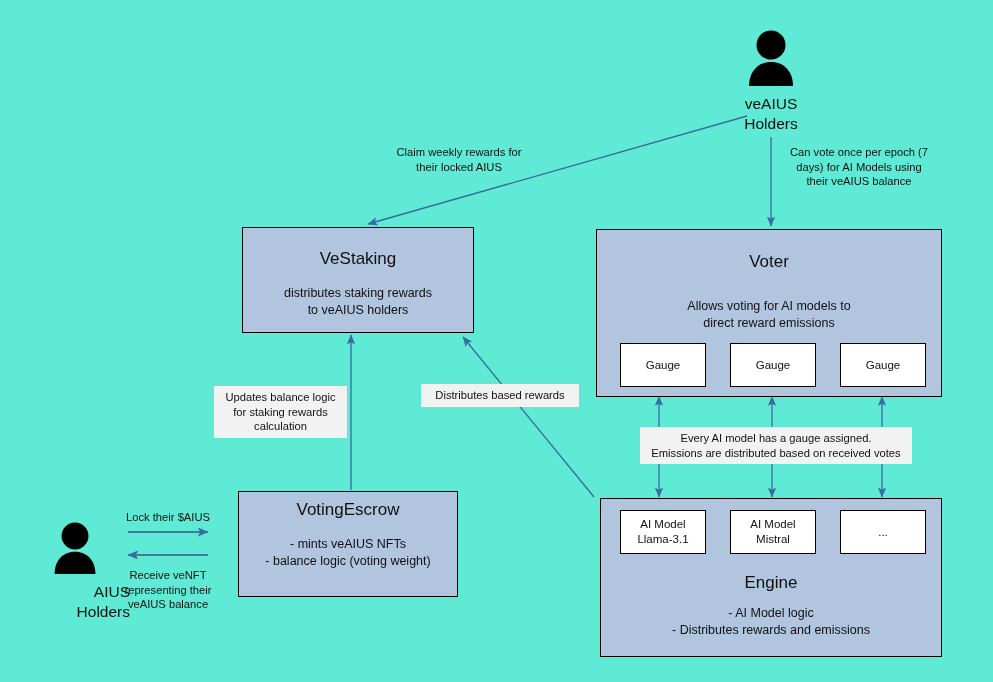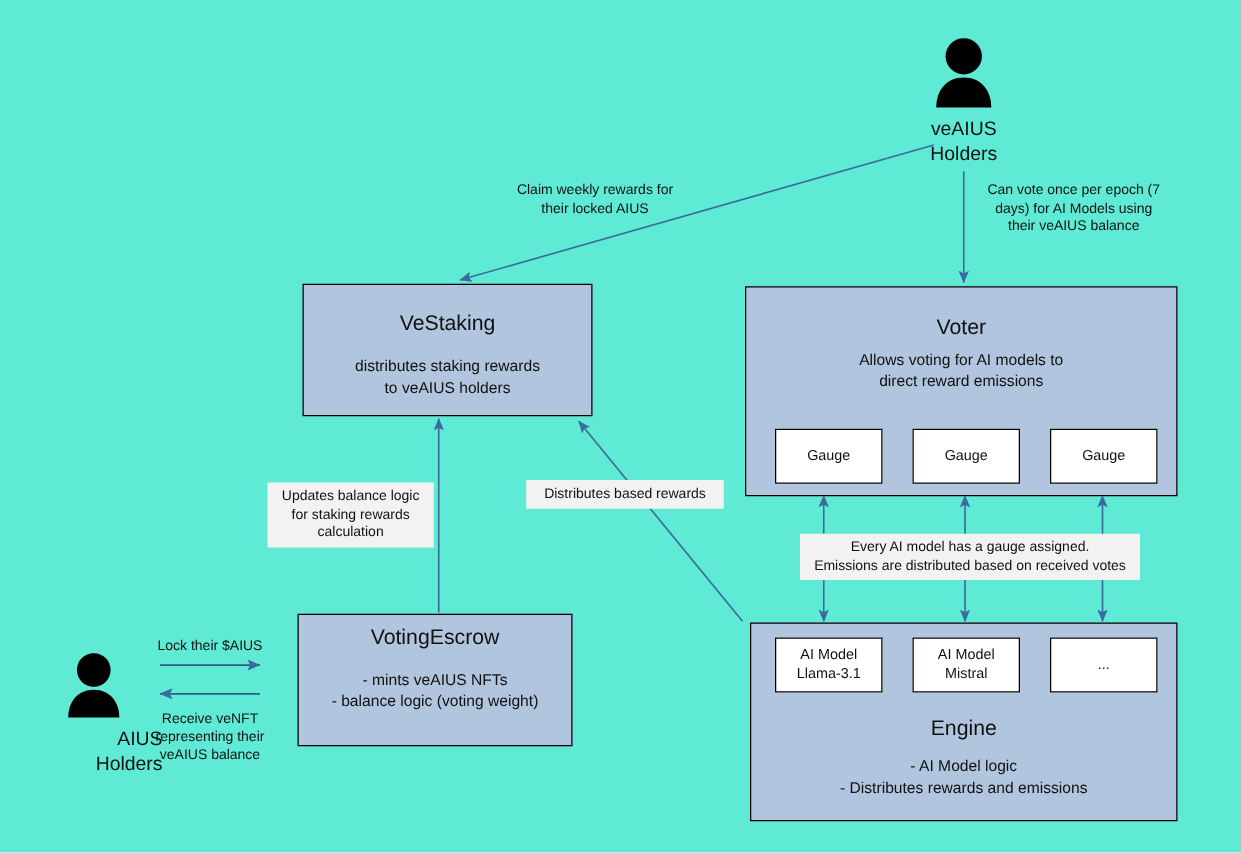--- a/index.html
+++ b/index.html
@@ -136,21 +136,21 @@
   </div>
 
   <div class="node" style="left:242px; top:227px; width:232px; height:106px;">
     <div class="node-title" style="margin-top:21px;">VeStaking</div>
     <div class="node-desc" style="margin-top:16px; white-space:pre-line;">distributes staking rewards
 to veAIUS holders</div>
   </div>
 
   <div class="node" style="left:596px; top:229px; width:346px; height:168px;">
     <div class="node-title" style="margin-top:22px;">Voter</div>
-    <div class="node-desc" style="margin-top:8px; white-space:pre-line;">Allows voting for AI models to
+    <div class="node-desc" style="margin-top:26px; white-space:pre-line;">Allows voting for AI models to
 direct reward emissions</div>
   </div>
   <div class="subbox" style="left:620px; top:343px; width:86px; height:44px;">
     <span>Gauge</span>
   </div>
   <div class="subbox" style="left:730px; top:343px; width:86px; height:44px;">
     <span>Gauge</span>
   </div>
   <div class="subbox" style="left:840px; top:343px; width:86px; height:44px;">
     <span>Gauge</span>
@@ -172,21 +172,21 @@
 Llama-3.1</span>
   </div>
   <div class="subbox" style="left:730px; top:510px; width:86px; height:44px; white-space:pre-line;">
     <span style="white-space:pre-line;">AI Model
 Mistral</span>
   </div>
   <div class="subbox" style="left:840px; top:510px; width:86px; height:44px; white-space:pre-line;">
     <span style="white-space:pre-line;">...</span>
   </div>
 
-  <div class="edge-label" style="left:381px; top:145px; width:190px;">Claim weekly rewards for
+  <div class="edge-label" style="left:364px; top:145px; width:190px;">Claim weekly rewards for
 their locked AIUS</div>
 
   <div class="edge-label" style="left:784px; top:145px; width:150px;">Can vote once per epoch (7
 days)  for AI Models using
 their veAIUS balance</div>
 
   <div class="edge-label boxed" style="left:214px; top:386px; width:133px;">Updates balance logic
 for staking rewards
 calculation</div>
 

